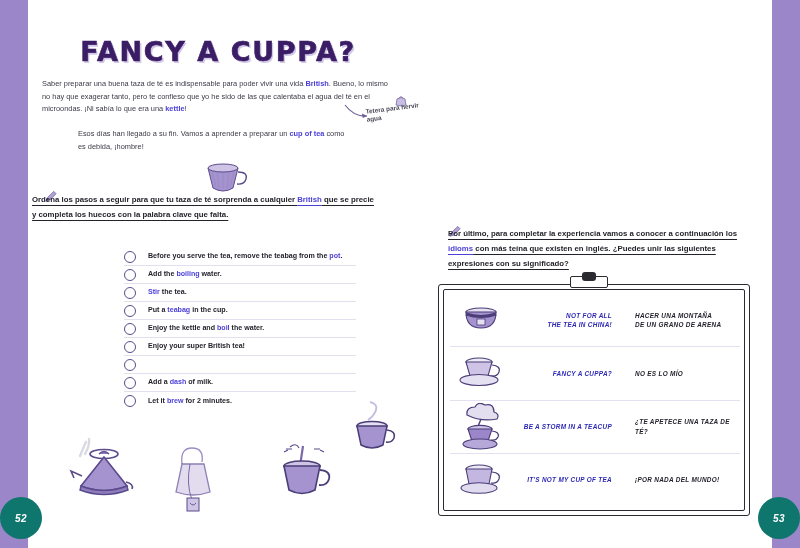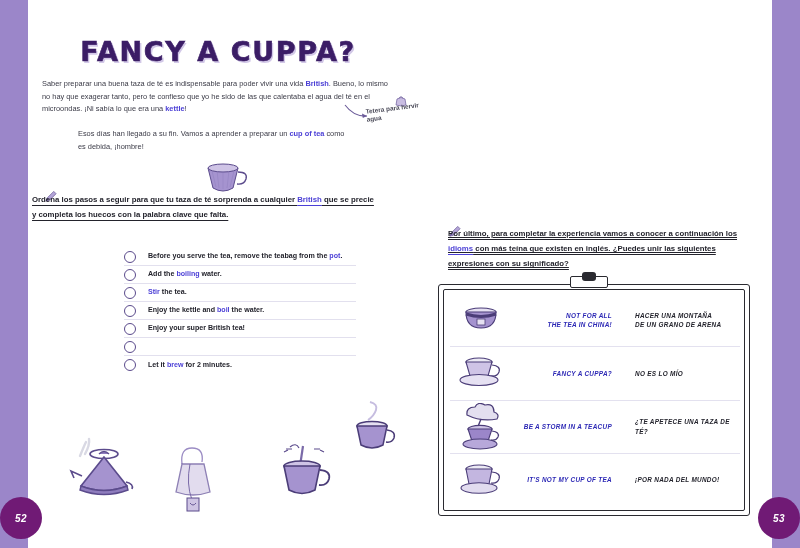--- a/index.html
+++ b/index.html
@@ -28,21 +28,21 @@
     background: #9b86c9;
   }
   .side-bar.left  { left: 0; }
   .side-bar.right { left: 772px; width: 28px; }
 
   .page-badge {
     position: absolute;
     width: 42px;
     height: 42px;
     border-radius: 50%;
-    background: #701a75;
+    background: #0f766e;
     color: #ffffff;
     font-size: 10px;
     font-weight: bold;
     font-style: italic;
     display: flex;
     align-items: center;
     justify-content: center;
     letter-spacing: 0.4px;
   }
   .page-badge.left  { left: 0px;  top: 497px; }
@@ -116,21 +116,21 @@
     line-height: 1.95;
     font-weight: bold;
     color: #23232c;
   }
   .instr .u {
     text-decoration: underline;
     text-underline-offset: 2.5px;
     text-decoration-thickness: 0.7px;
   }
   .instr.left-instr  { left: 4px;  top: 192px; width: 346px; }
-  .instr.right-instr { left: 48px;  top: 226px; width: 312px; text-decoration: underline; }
+  .instr.right-instr { left: 48px;  top: 226px; width: 312px; }
 
   .pencil-icon {
     position: absolute;
     width: 13px;
     height: 13px;
   }
   .pencil-icon.a { left: 16px;  top: 190px; }
   .pencil-icon.b { left: 48px;  top: 225px; }
 
   
@@ -325,39 +325,51 @@
         </div>
       </div>
 
       <div class="step-row">
         <div class="step-bubble"></div>
         <div class="step-text">
           <span></span><span class="hl">Stir</span><span> the tea.</span>
         </div>
       </div>
 
+      <div class="step-row">
+        <div class="step-bubble"></div>
+        <div class="step-text">
+          <span>Put a </span><span class="hl">teabag</span><span> in the cup.</span>
+        </div>
+      </div>
 
       <div class="step-row">
         <div class="step-bubble"></div>
         <div class="step-text">
           <span>Enjoy the kettle and </span><span class="hl">boil</span><span> the water.</span>
         </div>
       </div>
 
       <div class="step-row">
         <div class="step-bubble"></div>
         <div class="step-text">
           <span>Enjoy your super British tea!</span><span class="hl"></span><span></span>
         </div>
       </div>
 
       <div class="step-row">
         <div class="step-bubble"></div>
       </div>
 
+      <div class="step-row">
+        <div class="step-bubble"></div>
+        <div class="step-text">
+          <span>Add a </span><span class="hl">dash</span><span> of milk.</span>
+        </div>
+      </div>
 
       <div class="step-row">
         <div class="step-bubble"></div>
         <div class="step-text">
           <span>Let it </span><span class="hl">brew</span><span> for 2 minutes.</span>
         </div>
       </div>
     </div>
 
     <svg class="ill kettle-big" width="66" height="70" viewBox="0 0 66 70">

